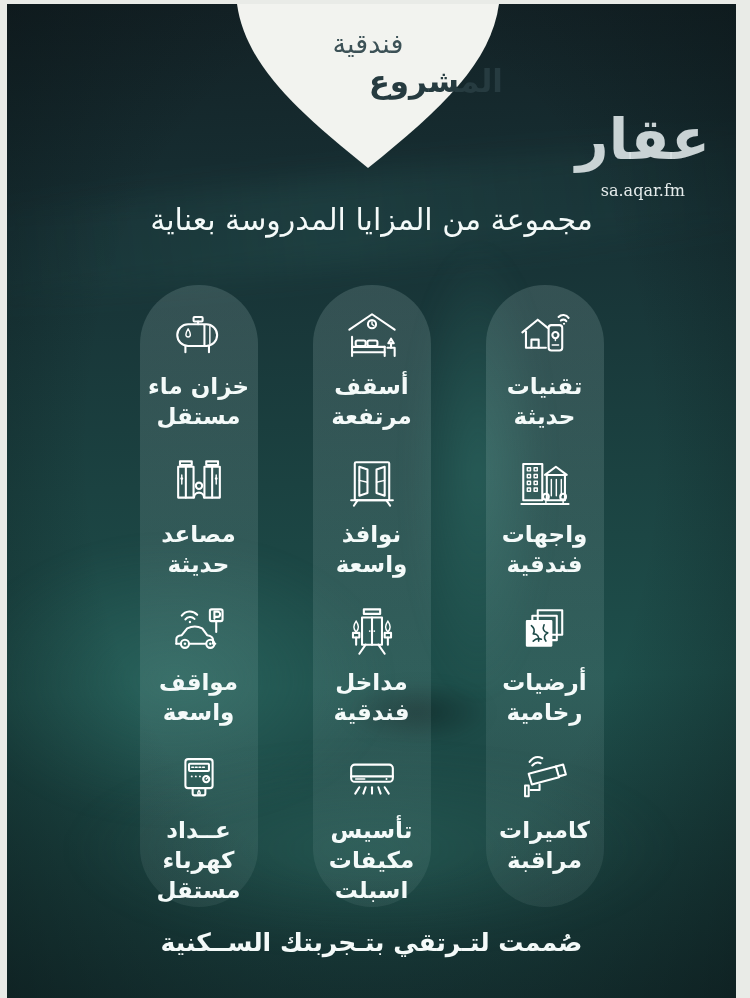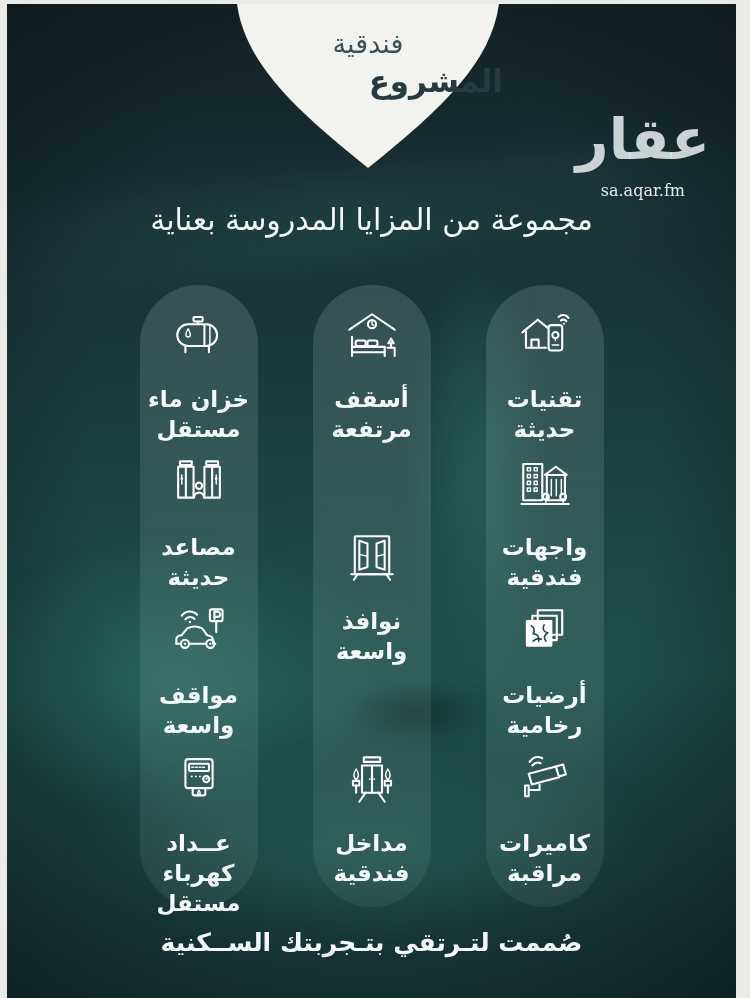--- a/index.html
+++ b/index.html
@@ -43,21 +43,21 @@
 
   .subtitle{position:absolute;top:198px;left:0;width:100%;text-align:center;z-index:4;
     font-size:30px;font-weight:normal;color:var(--text,#f4faf9);}
 
   
   .grid{position:absolute;left:0;right:0;top:281px;display:flex;justify-content:center;gap:55px;z-index:4;}
   .pill{width:118px;height:622px;border-radius:60px;box-sizing:border-box;
     background:linear-gradient(180deg,rgba(215,242,240,.15),rgba(215,242,240,.07));
     display:flex;flex-direction:column;justify-content:space-between;align-items:center;
     padding:22px 0 18px;}
-  .feat{height:138px;display:flex;flex-direction:column;align-items:center;justify-content:flex-start;gap:13px;}
+  .feat{height:138px;display:flex;flex-direction:column;align-items:center;justify-content:flex-start;}
   .feat-icon{width:58px;height:58px;}
   .feat-icon svg{width:58px;height:58px;display:block;}
   .feat-icon svg *{stroke:#fff;fill:none;stroke-width:2.3;stroke-linecap:round;stroke-linejoin:round;}
   .feat-icon svg .thin{stroke-width:1.6;}
   .feat-icon svg .dot{fill:#fff;stroke:none;}
   .feat-icon svg .fillw{fill:#fff;stroke:#fff;}
   .feat-icon svg .vein{stroke:#1d4a48;stroke-width:1.8;fill:none;}
   .feat-label{margin-top:7px;font-size:23px;font-weight:bold;line-height:1.3;
     color:var(--text,#f4faf9);text-align:center;white-space:pre-line;}
 
@@ -220,20 +220,38 @@
             <path d="M49.5 20 q-5 7 0 12 q5 -5 0 -12" class="thin"></path>
               <rect x="46" y="33" width="7" height="5"></rect>
               <path d="M49.5 38 v8"></path>
             <path d="M25 46 l-7 10"></path>
               <path d="M39 46 l7 10"></path>
           </svg>
         </div>
         <div class="feat-label">مداخل
 فندقية</div>
       </div>
+      <div class="feat">
+        <div class="feat-icon">
+          <svg viewBox="0 0 64 64">
+            <rect x="9" y="15" width="46" height="19" rx="4"></rect>
+            <path d="M9 28 h46"></path>
+              <path d="M14 31 h10" class="thin"></path>
+              <circle cx="48" cy="31" r="1.1" class="dot"></circle>
+            <path d="M18 40 l-4.5 7"></path>
+              <path d="M25 40 l-2.5 7"></path>
+              <path d="M32 40 v7"></path>
+              <path d="M39 40 l2.5 7"></path>
+              <path d="M46 40 l4.5 7"></path>
+          </svg>
+        </div>
+        <div class="feat-label">تأسيس
+مكيفات
+اسبلت</div>
+      </div>
     </div>
 
     <div class="pill">
       <div class="feat">
         <div class="feat-icon">
           <svg viewBox="0 0 64 64">
             <rect x="8" y="19" width="44" height="24" rx="12"></rect>
             <path d="M20 24 C17 29 16.5 33 20 33 C23.5 33 23 29 20 24 Z" class="thin"></path>
             <path d="M38 20 v22"></path>
               <path d="M44 21.5 v19" class="thin"></path>

